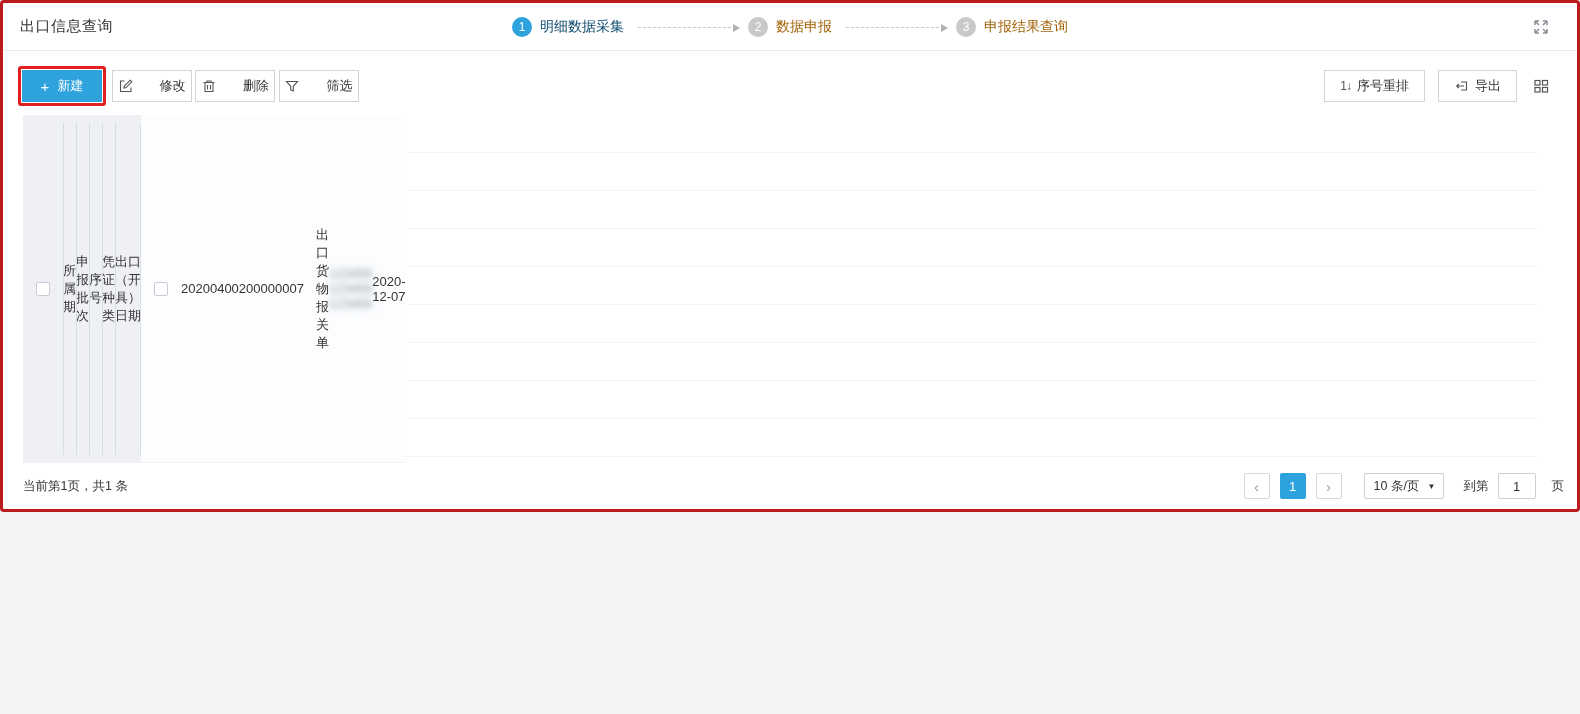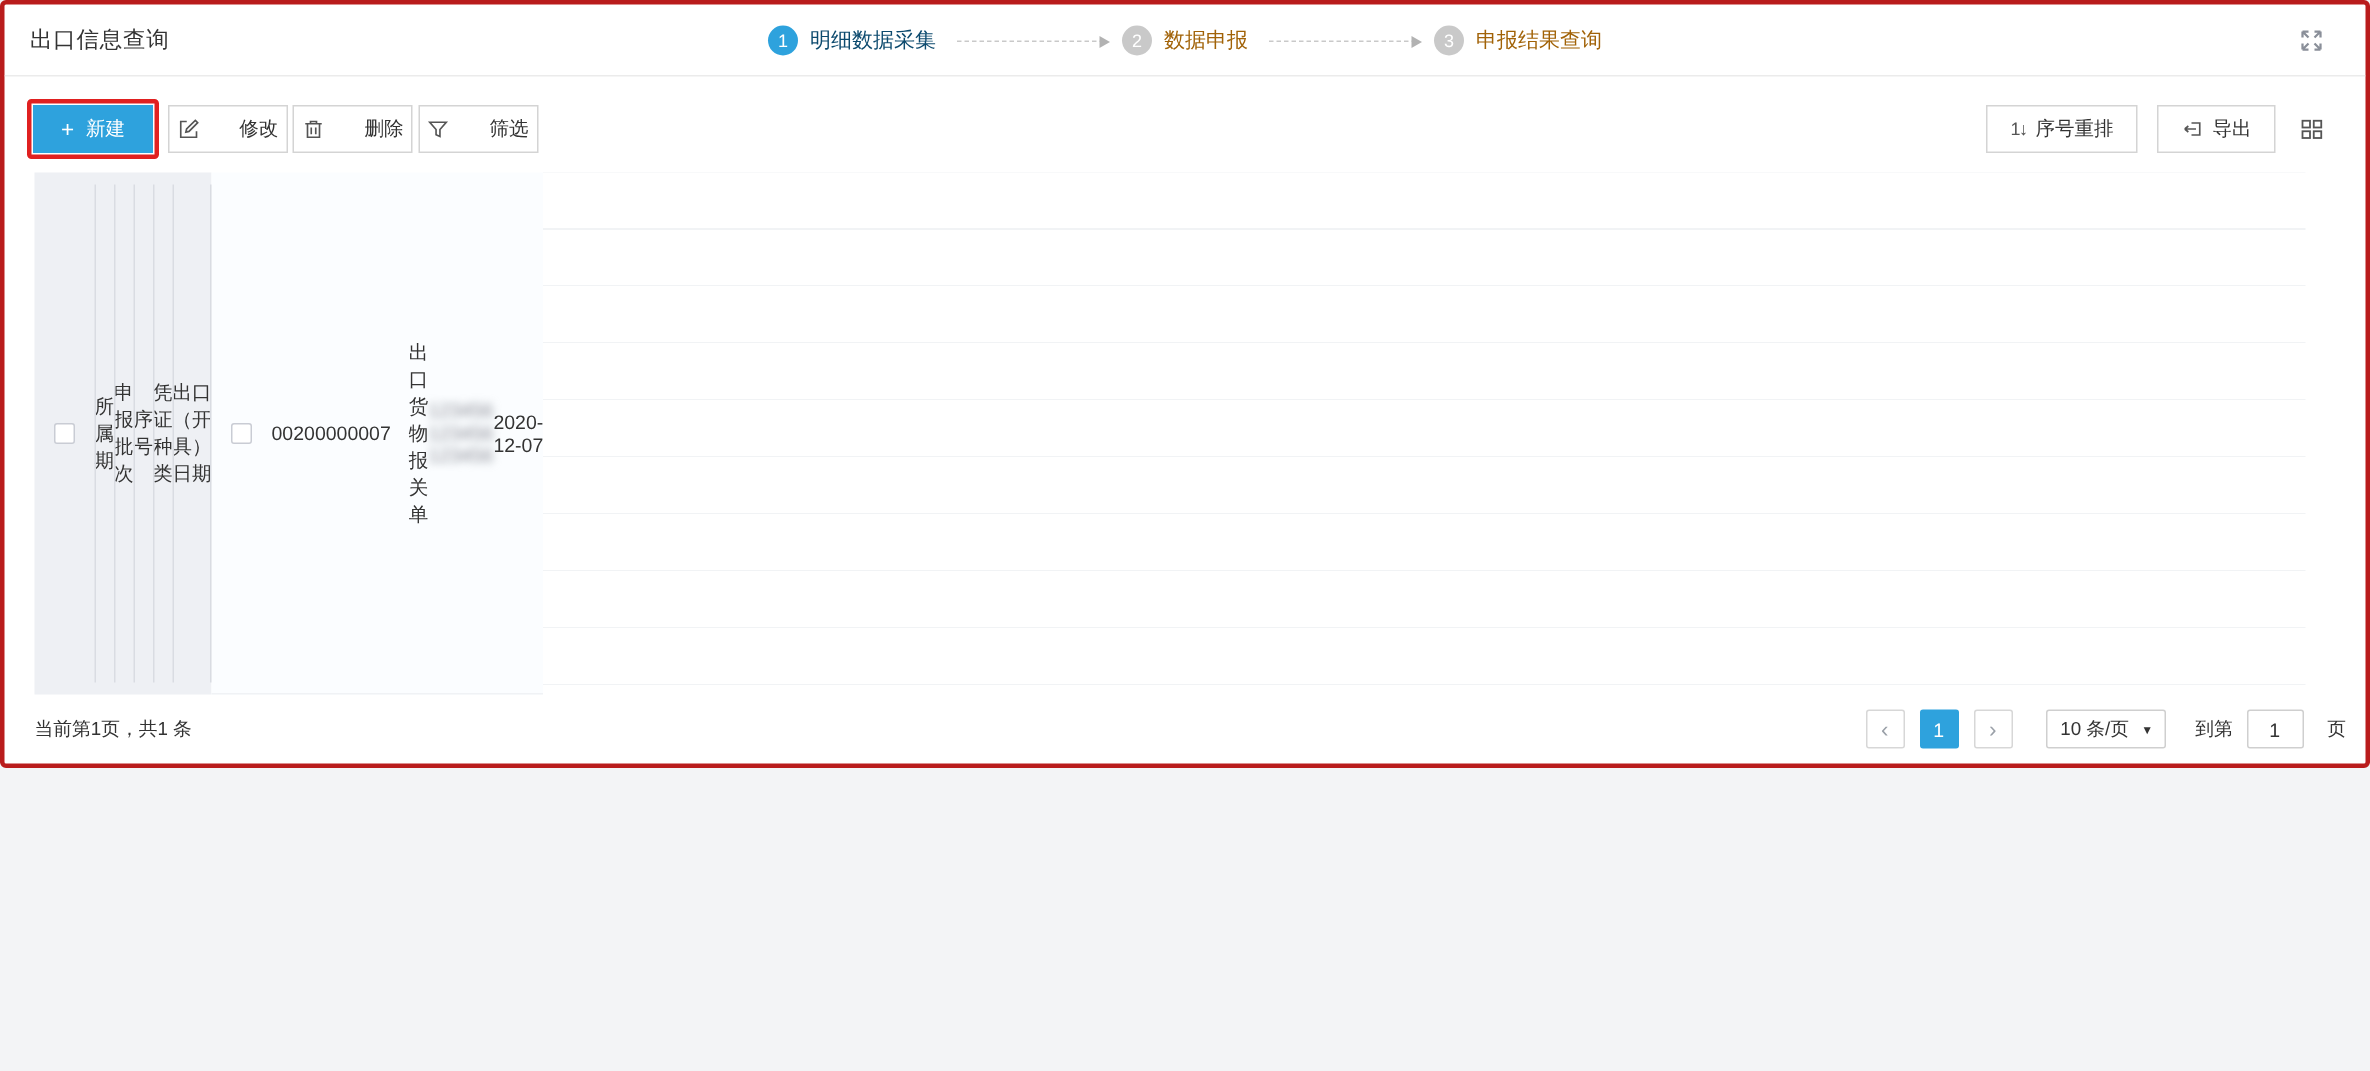--- a/index.html
+++ b/index.html
@@ -231,20 +231,21 @@
       <div class="th">申报批次</div>
       <div class="th">序号</div>
       <div class="th">凭证种类</div>
       <div class="th">出口（开具）日期</div>
     </div>
 
     <div class="trow">
       <div class="col-check">
         <input type="checkbox" class="checkbox" style="">
       </div>
+      <div class="td">202004</div>
       <div class="td">002</div>
       <div class="td">00000007</div>
       <div class="td cell-left">出口货物报关单</div>
       <div class="td">
         <span class="blurred">123456 123456 123456</span>
       </div>
       <div class="td">2020-12-07</div>
     </div>
 
     <div class="empty-rows"></div>

